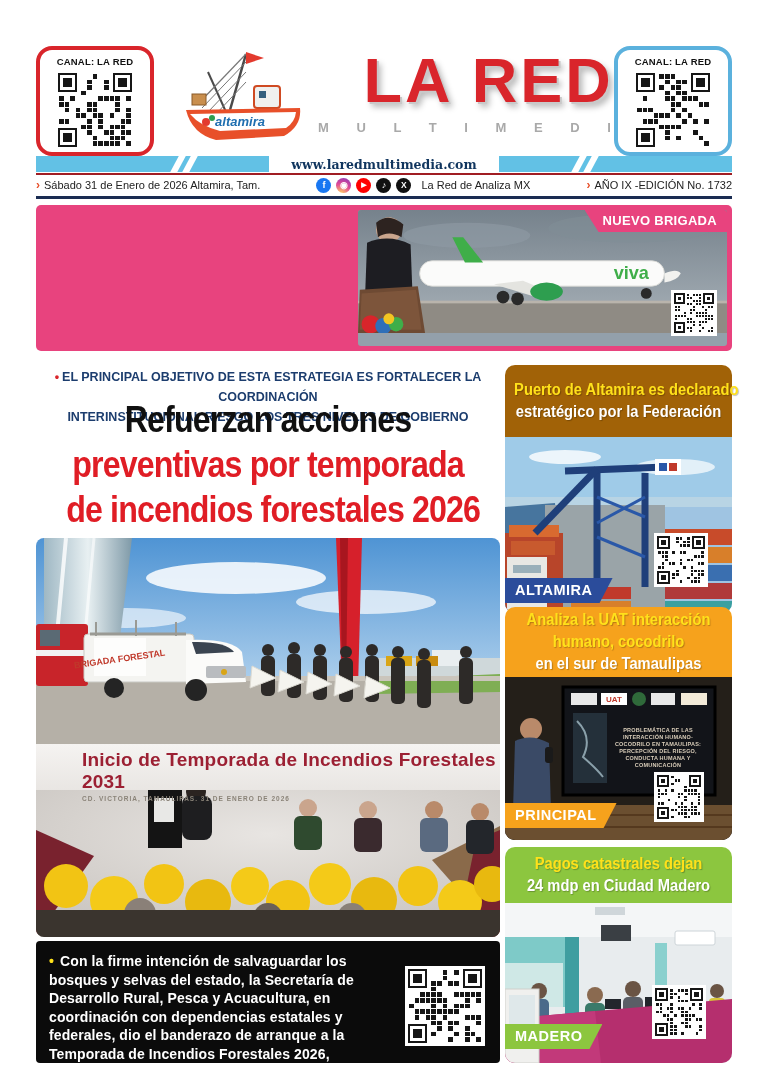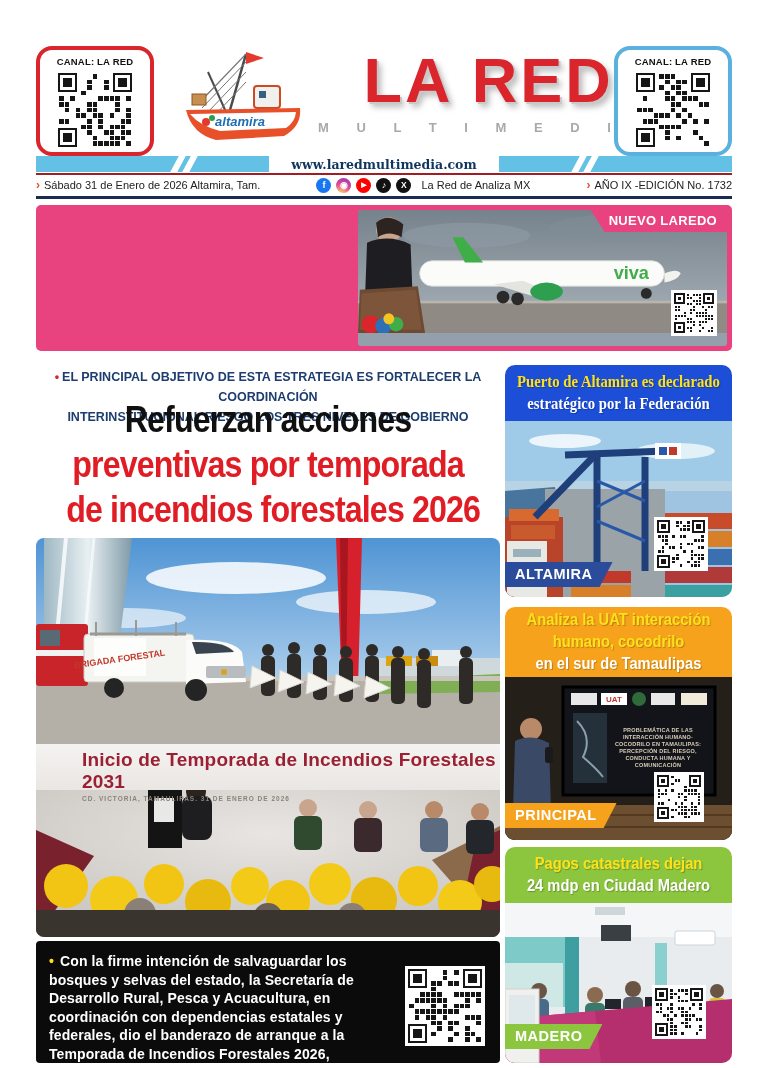--- a/index.html
+++ b/index.html
@@ -97,21 +97,21 @@
   .story-head .y{color:#ffe11a;}
   .story-head .w{color:#fff;}
   .story-photo{position:relative;border-radius:0 0 10px 10px;overflow:hidden;}
   .story-photo svg{position:absolute;inset:0;}
   .region-tag{position:absolute;left:0;color:#fff;font-weight:900;font-size:14.5px;letter-spacing:.5px;
               padding:4px 20px 5px 10px;clip-path:polygon(0 0,100% 0,calc(100% - 13px) 100%,0 100%);}
   .photo-qr{position:absolute;width:54px;height:54px;}
   .screen-title{position:absolute;left:103px;top:50px;width:100px;font-size:5.5px;font-weight:700;
                 color:#d9cdb9;text-align:center;line-height:7px;letter-spacing:.2px;}
 
-  #s1{top:365px;} #s1 .story-head{height:56px;background:#1d4ed8;font-family:Liberation Serif, serif;}
+  #s1{top:365px;} #s1 .story-head{height:72px;background:#a16207;}
   #s1 .story-photo{height:176px;background:#9fc4e2;}
   #s1 .region-tag{bottom:10px;background:#2b4c9b;}
   #s1 .photo-qr{right:24px;bottom:26px;}
 
   #s2{top:607px;} #s2 .story-head{height:70px;background:#f6a21c;}
   #s2 .story-photo{height:163px;background:#2a241d;}
   #s2 .region-tag{bottom:12px;background:#f6a21c;}
   #s2 .photo-qr{right:28px;bottom:18px;width:50px;height:50px;}
 
   #s3{top:847px;} #s3 .story-head{height:56px;background:#8cc63f;}
@@ -341,21 +341,21 @@
           <polygon points="2,88 66,84 74,136 0,136" fill="#6e4a33"></polygon>
           <polygon points="4,92 64,88 70,132 2,132" fill="#7d553b"></polygon>
         </g>
         <g>
           <circle cx="14" cy="126" r="10" fill="#d9252b"></circle>
             <circle cx="28" cy="128" r="9" fill="#2e6fb8"></circle>
           <circle cx="42" cy="126" r="8" fill="#3fae49"></circle>
             <circle cx="34" cy="120" r="6" fill="#f2c522"></circle>
         </g>
       </svg>
-      <div class="lead-tag">NUEVO LAREDO</div>
+      <div class="lead-tag">NUEVO BRIGADA</div>
       <div class="qr lead-qr">
           <b></b>
           <b></b>
           <b></b>
           <i style="grid-area:1/5"></i>
           <i style="grid-area:1/7"></i>
           <i style="grid-area:1/8"></i>
           <i style="grid-area:1/9"></i>
           <i style="grid-area:2/5"></i>
           <i style="grid-area:2/6"></i>

